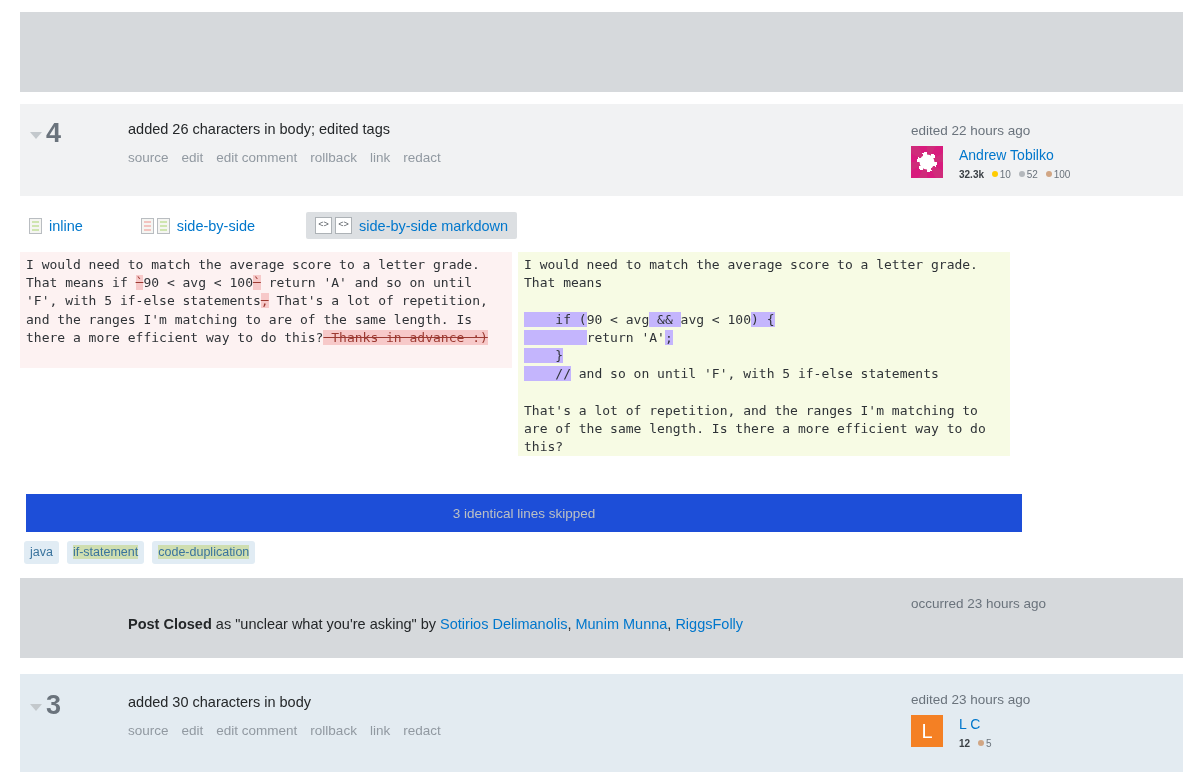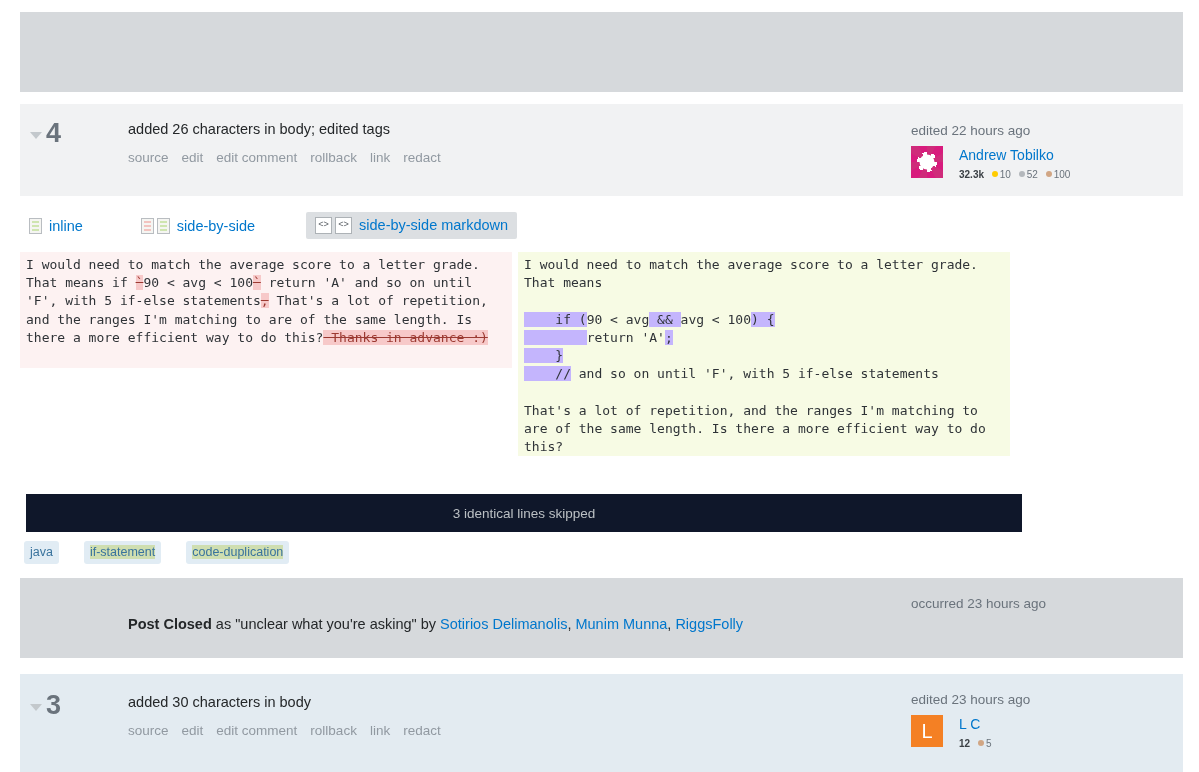--- a/index.html
+++ b/index.html
@@ -188,21 +188,21 @@
   .diff-tabs {
     position: absolute;
     left: 20px;
     top: 212px;
     display: flex;
     align-items: center;
     gap: 0px;
   }
   .diff-tab {
     display: flex;
-    align-items: flex-start;
+    align-items: flex-end;
     gap: 7px;
     padding: 5px 9px;
     font-size: 14.5px;
     color: #0077cc;
     cursor: pointer;
     border-radius: 2px;
   }
   .diff-tab.active { background: #dcdfe2; }
   .diff-tab .glyphs { display: flex; gap: 3px; }
   .ic-page {
@@ -267,35 +267,35 @@
   }
   .ins { background: #c4b5fd; }
 
   
   .skipped {
     position: absolute;
     left: 26px;
     top: 494px;
     width: 996px;
     height: 38px;
-    background: #0f172a;
+    background: #1d4ed8;
     color: #bbc0c4;
     font-size: 13.5px;
     display: flex;
     align-items: center;
     justify-content: center;
   }
 
   
   .tags {
     position: absolute;
     left: 24px;
     top: 541px;
     display: flex;
-    gap: 25px;
+    gap: 8px;
   }
   .tag {
     background: #e1ecf4;
     color: #39739d;
     font-size: 12.5px;
     line-height: 1;
     padding: 5px 6px;
     border-radius: 3px;
     cursor: pointer;
     font-family: "Liberation Sans", sans-serif;

